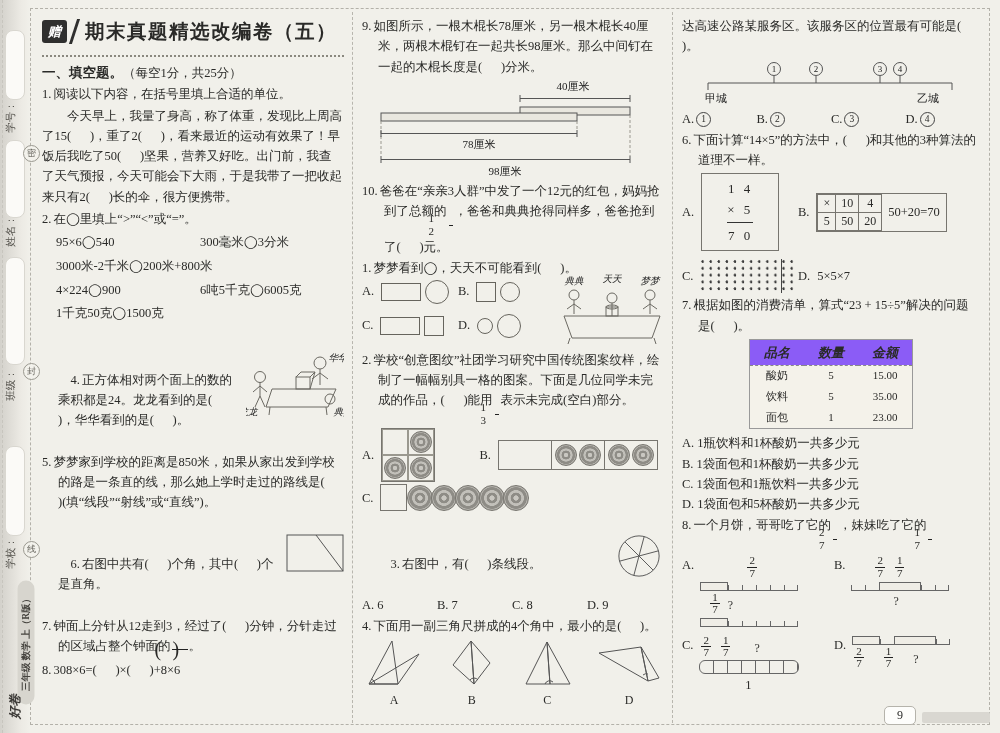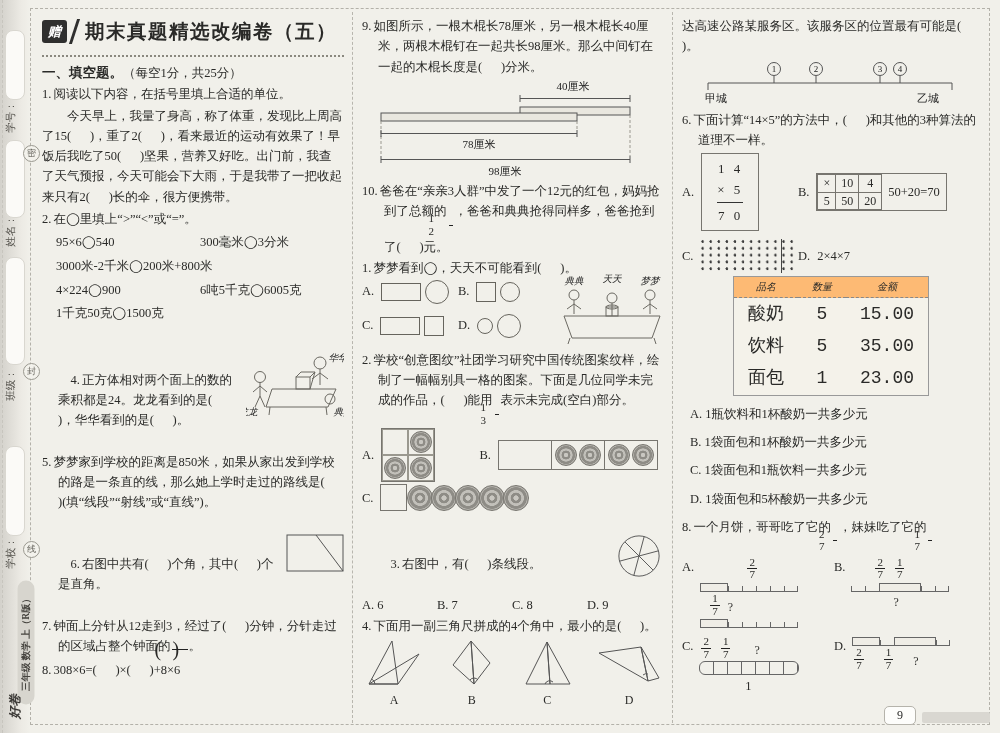--- a/index.html
+++ b/index.html
@@ -68,34 +68,34 @@
   .c2row.two{justify-content:space-between;padding-right:4px;}
   .optrow{display:flex;margin:0 0 1px;}
   .optrow span.o{width:25%;}
   .trirow{display:flex;justify-content:space-between;margin:1px 0 0;}
   .tri{text-align:center;}
   .tri .tl{line-height:1.1;font-size:12px;}
   .cnum{display:inline-block;width:13px;height:13px;border:1px solid #444;border-radius:50%;font-size:9.5px;line-height:13px;text-align:center;vertical-align:1px;margin-left:2px;}
   
   .c6grid{display:grid;grid-template-columns:112px 1fr;column-gap:4px;row-gap:8px;align-items:center;margin:3px 0 2px;}
   .c6cell{display:flex;align-items:center;gap:4px;}
-  .vm{border:1px solid #77756f;padding:4px 15px;display:inline-block;letter-spacing:3px;font-size:13px;text-align:right;white-space:pre;}
+  .vm{border:1px solid #77756f;padding:4px 25px;display:inline-block;letter-spacing:3px;font-size:13px;text-align:right;white-space:pre;}
   .vm .vmid{border-bottom:1px solid #333;padding-bottom:2px;margin-bottom:2px;}
   .bwrap{display:inline-flex;align-items:stretch;border:1px solid #77756f;}
   .bt{border-collapse:collapse;}
   .bt td{border:1px solid #77756f;padding:0 5px;font-size:12px;line-height:1.4;text-align:center;}
   .beq{display:flex;align-items:center;padding:0 6px;font-size:12.5px;white-space:nowrap;}
   .dots{width:114px;height:34px;
     background:linear-gradient(#444,#444) 81px 0/1px 100% no-repeat,
     radial-gradient(circle at 2.6px 2.6px,#3a3a3a 1.15px,transparent 1.5px) 0 0/8.1px 6.8px;}
   
   .shoptable{border-collapse:collapse;margin:3px auto 4px;background:#f4f2ea;border:1.5px solid #999;}
-  .shoptable th{font-weight:normal;background:#fdba74;border-bottom:1px dashed #888;padding:2px 14px;font-size:10px;font-style:italic;}
-  .shoptable td{padding:1.5px 14px;font-size:18px;text-align:center;font-family:Liberation Mono, monospace;}
-  .optlist .q{margin:8px;}
+  .shoptable th{font-weight:bold;background:#8b5cf6;border-bottom:1px dashed #888;padding:2px 14px;font-size:13px;font-style:italic;}
+  .shoptable td{padding:1.5px 14px;font-size:11px;text-align:center;}
+  .optlist .q{margin:0;}
   
   .c8grid{display:grid;grid-template-columns:1fr 1fr;column-gap:6px;row-gap:8px;margin-top:4px;}
   .opt8{display:flex;gap:3px;align-items:flex-start;}
   .dgm{display:flex;flex-direction:column;gap:1px;}
   .sbar{position:relative;width:98px;height:9px;border-bottom:1px solid #666;
         background:repeating-linear-gradient(90deg,#666 0 1px,transparent 1px 14px) left bottom/100% 5px no-repeat;}
   .sbar::after{content:"";position:absolute;right:0;bottom:0;height:5px;border-right:1px solid #666;}
   .sbox{position:absolute;bottom:-1px;height:9px;background:#efede6;border:1px solid #666;box-sizing:border-box;}
   .bxa{left:0;width:28px;} .bxb{left:28px;width:42px;} .bxd1{left:0;width:28px;} .bxd2{left:42px;width:42px;}
   .pillbar{width:98px;height:12px;border:1px solid #666;border-radius:6px;
@@ -366,20 +366,26 @@
       <text class="st" style="font-size:9px;" x="86" y="13.4">1</text>
     <circle class="ln" cx="128" cy="10" r="6.5"></circle>
       <text class="st" style="font-size:9px;" x="128" y="13.4">2</text>
     <circle class="ln" cx="192" cy="10" r="6.5"></circle>
       <text class="st" style="font-size:9px;" x="192" y="13.4">3</text>
     <circle class="ln" cx="212" cy="10" r="6.5"></circle>
       <text class="st" style="font-size:9px;" x="212" y="13.4">4</text>
     <text class="st" x="28" y="43">甲城</text>
     <text class="st" x="240" y="43">乙城</text>
   </svg>
+  <div class="optrow">
+    <span class="o"><span>A.</span><span class="cnum">1</span></span>
+    <span class="o"><span>B.</span><span class="cnum">2</span></span>
+    <span class="o"><span>C.</span><span class="cnum">3</span></span>
+    <span class="o"><span>D.</span><span class="cnum">4</span></span>
+  </div>
 
   <div class="q"><span class="qn">6.</span><span>下面计算“14×5”的方法中，(      )和其他的3种算法的道理不一样。</span></div>
   <div class="c6grid">
     <div class="c6cell">
       <span class="olab">A.</span>
       <span class="vm"><div>1 4</div><div class="vmid">× 5</div><div>7 0</div></span>
     </div>
     <div class="c6cell">
       <span class="olab">B.</span>
       <span class="bwrap">
@@ -399,24 +405,25 @@
           </table>
         <span class="beq">50+20=70</span>
       </span>
     </div>
     <div class="c6cell">
       <span class="olab">C.</span>
       <span class="dots"></span>
     </div>
     <div class="c6cell">
       <span class="olab">D.</span>
-      <span>2×4×7</span>
-    </div>
-  </div>
-
+      <span>5×5×7</span>
+    </div>
+  </div>
+
+  <div class="q"><span class="qn">7.</span><span>根据如图的消费清单，算式“23 + 15÷5”解决的问题是(      )。</span></div>
   <table class="shoptable">
     <thead>
         <tr>
       <th>品名</th>
       <th>数量</th>
       <th>金额</th>
     </tr>
       </thead>
     <tbody>
       <tr>

